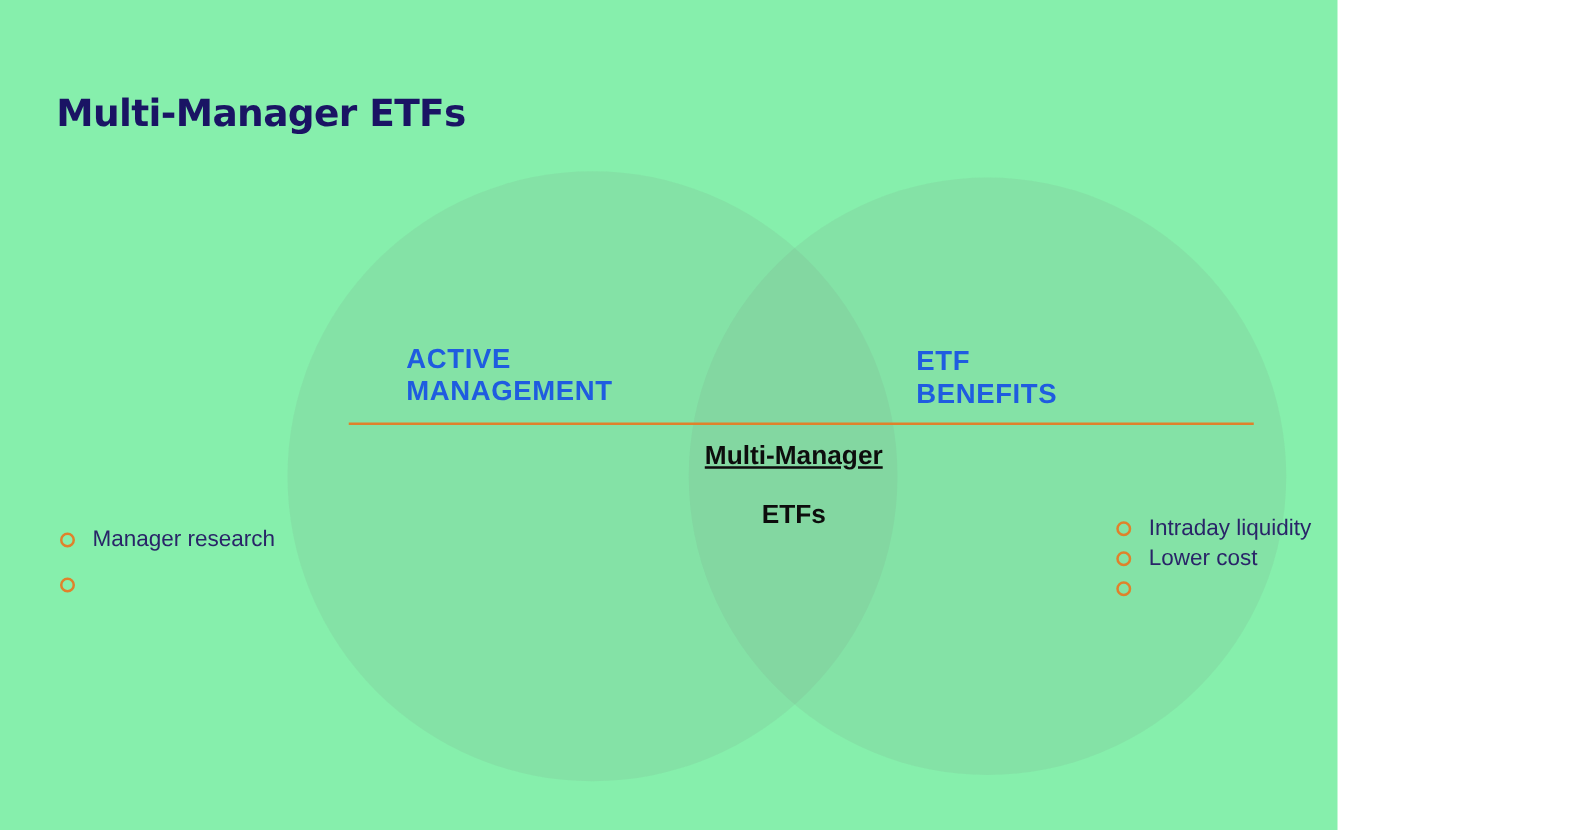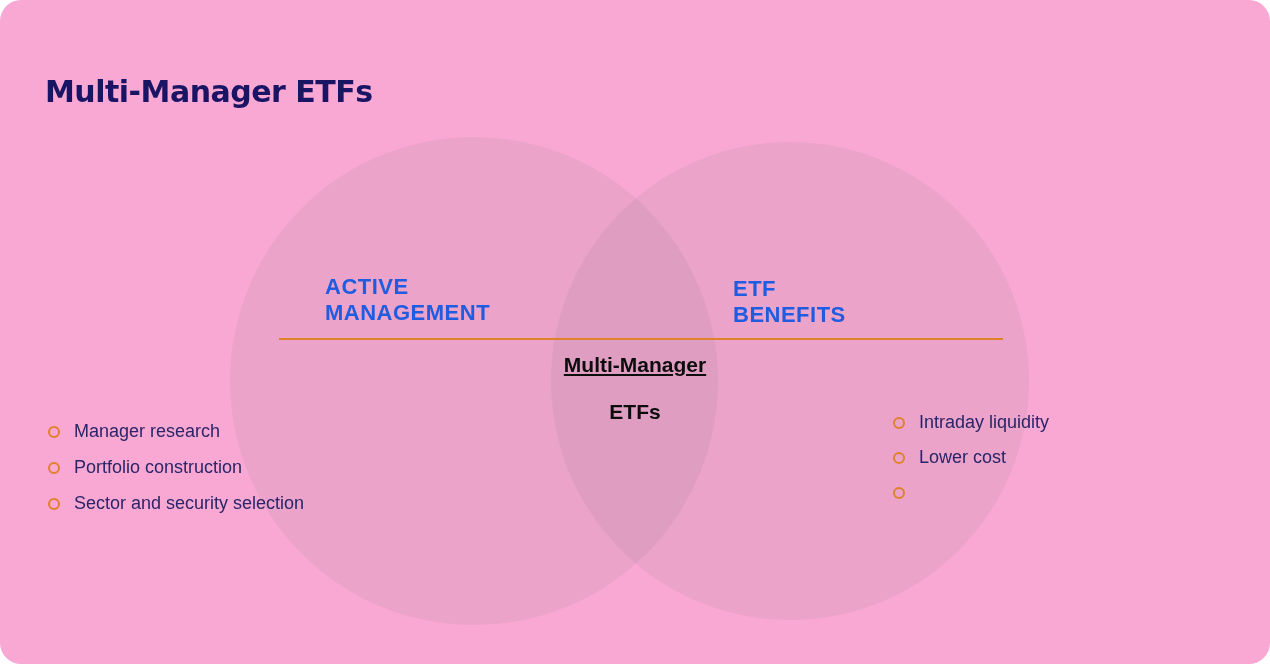--- a/index.html
+++ b/index.html
@@ -1,22 +1,21 @@
 <!DOCTYPE html>
 <html><head>
 <meta charset="utf-8">
 <style>
   html,body{margin:0;padding:0;background:#ffffff;}
   .slide{
     position:relative;
-    width:1270px;height:664px;
-    background:#f9a8d4;
+    width:1070px;height:664px;
+    background:#86efac;
     overflow:hidden;
     font-family:"Liberation Sans", sans-serif;
-    border-radius:21px;
   }
   .slide-title{
     position:absolute;left:45px;top:54px;
     font-family:"DejaVu Sans", sans-serif;
     font-weight:bold;font-size:30px;letter-spacing:-0.5px;
     color:#1a1464;
   }
   .venn-circle{
     position:absolute;border-radius:50%;
     background:rgba(120,120,120,0.105);
@@ -37,21 +36,21 @@
   .center-label{
     position:absolute;left:525px;width:220px;text-align:center;
     color:#0d0d0d;font-weight:bold;font-size:21px;
   }
   .center-label.line1{top:353px;text-decoration:underline;}
   .center-label.line2{top:400px;}
   .bullet-list{
     position:absolute;display:flex;flex-direction:column;
   }
   .bullet-list.left{left:48px;top:420px;gap:13px;}
-  .bullet-list.right{left:893px;top:411px;gap:12px;}
+  .bullet-list.right{left:893px;top:411px;gap:1px;}
   .bullet-row{
     display:flex;align-items:center;height:23px;
   }
   .bullet-ring{
     flex:0 0 auto;width:8px;height:8px;border-radius:50%;
     border:2px solid #e0812b;background:transparent;
     margin-right:14px;
   }
   .bullet-label{
     color:#292568;font-size:18px;line-height:23px;
@@ -77,25 +76,20 @@
   <div class="center-label line1">Multi-Manager</div>
   <div class="center-label line2">ETFs</div>
 
   <div class="bullet-list left">
     <div class="bullet-row">
       <span class="bullet-ring"></span>
       <span class="bullet-label">Manager research</span>
     </div>
     <div class="bullet-row">
       <span class="bullet-ring"></span>
-      <span class="bullet-label">Portfolio construction</span>
-    </div>
-    <div class="bullet-row">
-      <span class="bullet-ring"></span>
-      <span class="bullet-label">Sector and security selection</span>
     </div>
   </div>
 
   <div class="bullet-list right">
     <div class="bullet-row">
       <span class="bullet-ring"></span>
       <span class="bullet-label">Intraday liquidity</span>
     </div>
     <div class="bullet-row">
       <span class="bullet-ring"></span>

